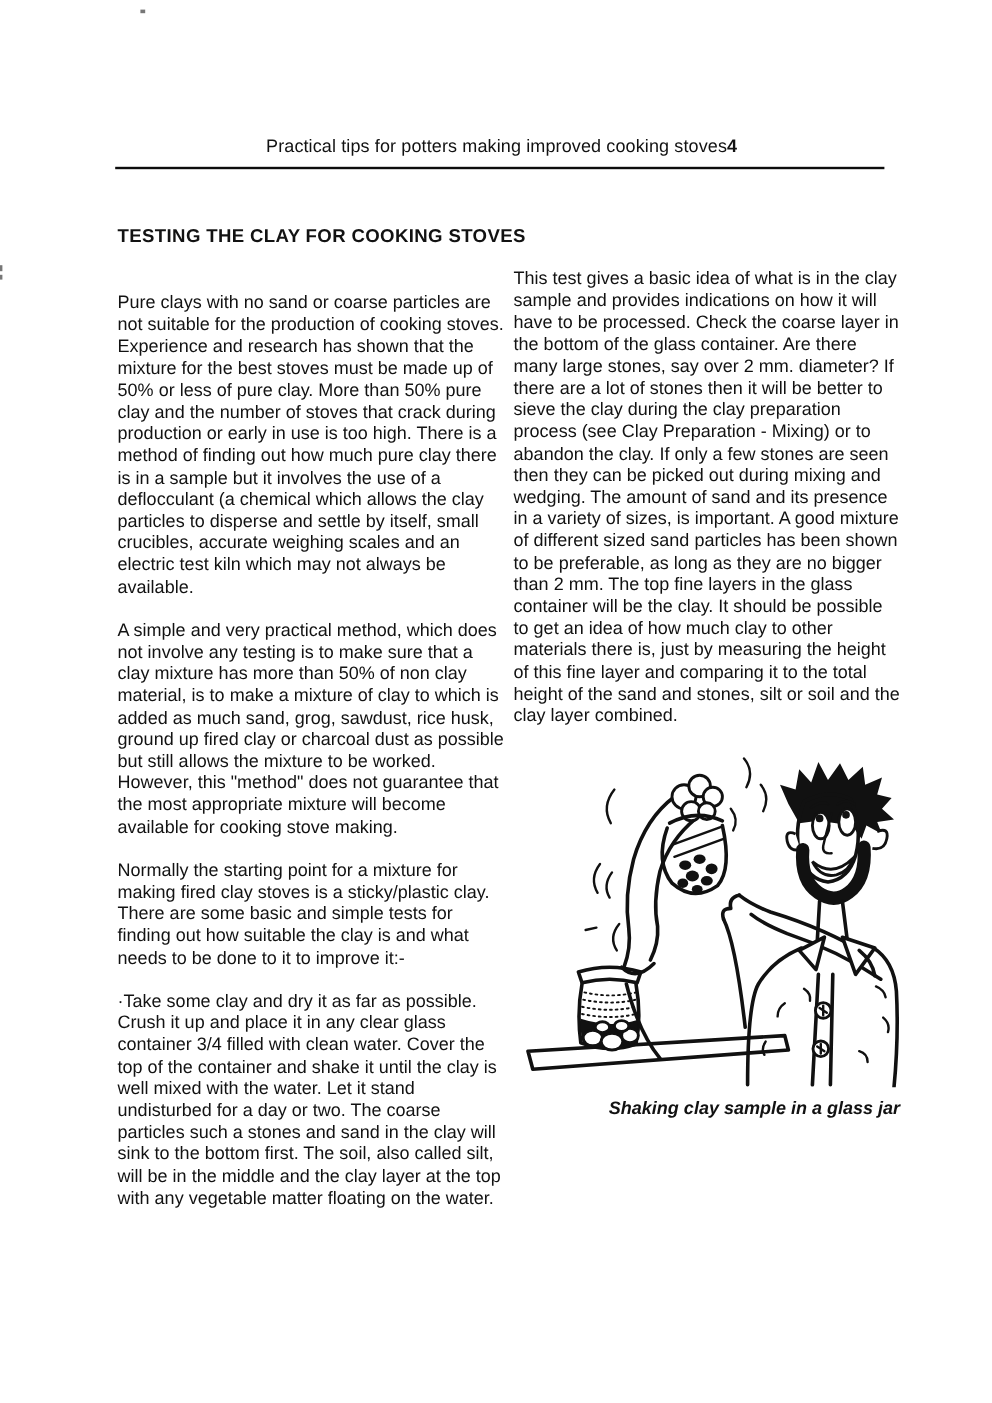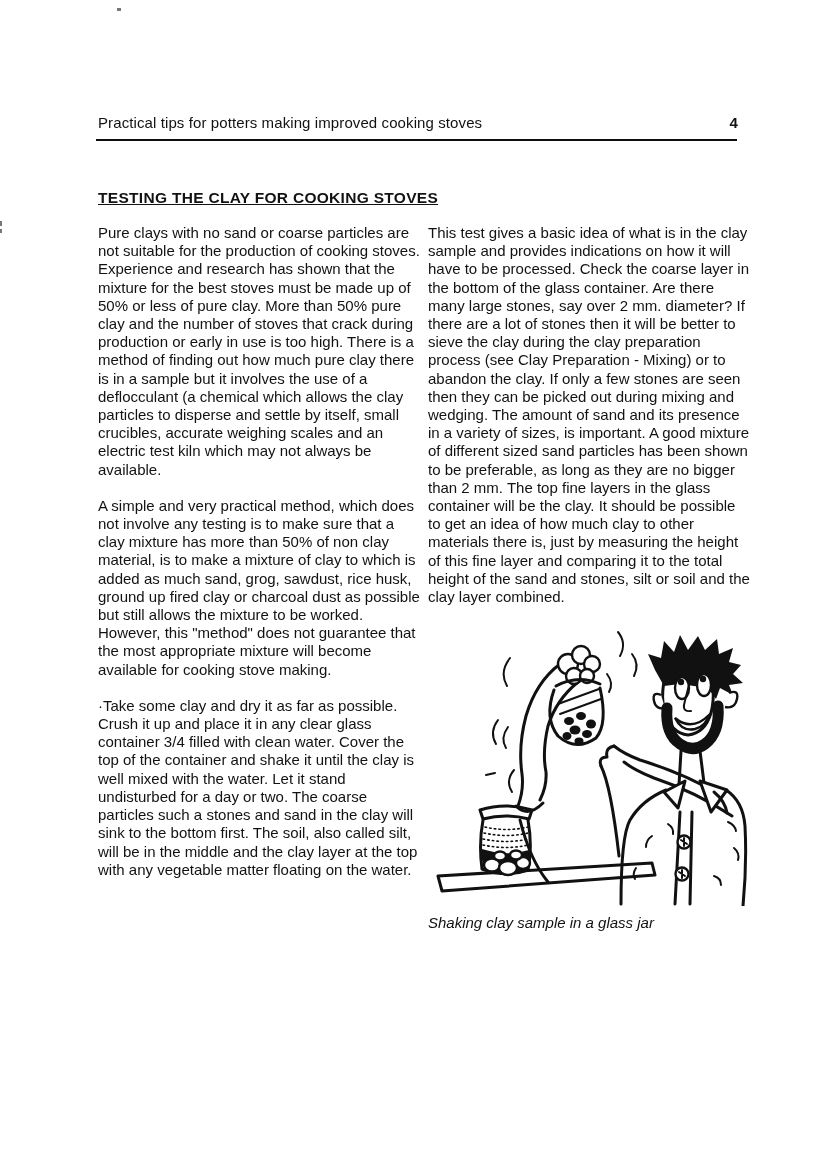--- a/index.html
+++ b/index.html
@@ -3,36 +3,36 @@
 <meta charset="utf-8">
 <style>
   html,body{margin:0;padding:0;background:#e8e8e8;}
   .page{
     position:relative;width:827px;height:1169px;background:#ffffff;
     font-family:"Liberation Sans",sans-serif;color:#121212;overflow:hidden;
     margin:0 auto;
   }
   .running-header{
     position:absolute;left:98px;top:114px;width:640px;
-    display:flex;justify-content:space-between;align-items:baseline;
+    display:flex;justify-content:center;align-items:baseline;
     font-size:15px;letter-spacing:0.1px;
   }
   .running-header .pageno{font-weight:700;}
   .header-rule{
     position:absolute;left:96px;top:139px;width:641px;height:2px;background:#0d0d0d;
   }
   .section-title{
     position:absolute;left:98px;top:189px;width:600px;
-    font-size:15.5px;font-weight:700;letter-spacing:0.3px;text-decoration:underline;
+    font-size:15.5px;font-weight:700;letter-spacing:0.3px;
   }
   .col{position:absolute;top:224px;font-size:15px;line-height:18.2px;}
-  .col-left{left:98px;width:326px;}
+  .col-left{left:98px;width:326px;margin-top:20px;}
   .col-right{left:428px;width:322px;}
   .col p{margin:0 0 18px 0;}
-  figure{margin:2px 0 0 0;padding:0;text-align:left;}
+  figure{margin:2px 0 0 0;padding:0;text-align:right;font-weight:bold;}
   figcaption{
     font-style:italic;font-size:15px;margin-top:4px;margin-bottom:0;
   }
   .closing{margin-top:46px !important;}
   .artifact{position:absolute;background:#777;}
   .artifact.a1{left:117px;top:8px;width:4px;height:3px;}
   .artifact.a2{left:0px;top:221px;width:2px;height:5px;}
   .artifact.a3{left:0px;top:229px;width:2px;height:4px;}
   svg .ln{fill:none;stroke:#111;stroke-width:3;stroke-linecap:round;stroke-linejoin:round;}
   svg .thin{stroke-width:2;}
@@ -52,20 +52,21 @@
     <span>Practical tips for potters making improved cooking stoves</span>
     <span class="pageno">4</span>
   </div>
   <div class="header-rule"></div>
 
   <div class="section-title">TESTING THE CLAY FOR COOKING STOVES</div>
 
   <div class="col col-left">
     <p>Pure clays with no sand or coarse particles are not suitable for the production of cooking stoves. Experience and research has shown that the mixture for the best stoves must be made up of 50% or less of pure clay. More than 50% pure clay and the number of stoves that crack during production or early in use is too high. There is a method of finding out how much pure clay there is in a sample but it involves the use of a deflocculant (a chemical which allows the clay particles to disperse and settle by itself, small crucibles, accurate weighing scales and an electric test kiln which may not always be available.</p>
     <p>A simple and very practical method, which does not involve any testing is to make sure that a clay mixture has more than 50% of non clay material, is to make a mixture of clay to which is added as much sand, grog, sawdust, rice husk, ground up fired clay or charcoal dust as possible but still allows the mixture to be worked. However, this "method" does not guarantee that the most appropriate mixture will become available for cooking stove making.</p>
+    <p>Normally the starting point for a mixture for making fired clay stoves is a sticky/plastic clay. There are some basic and simple tests for finding out how suitable the clay is and what needs to be done to it to improve it:-</p>
     <p>·Take some clay and dry it as far as possible. Crush it up and place it in any clear glass container 3/4 filled with clean water. Cover the top of the container and shake it until the clay is well mixed with the water. Let it stand undisturbed for a day or two. The coarse particles such a stones and sand in the clay will sink to the bottom first. The soil, also called silt, will be in the middle and the clay layer at the top with any vegetable matter floating on the water.</p>
   </div>
 
   <div class="col col-right">
     <p>This test gives a basic idea of what is in the clay sample and provides indications on how it will have to be processed. Check the coarse layer in the bottom of the glass container. Are there many large stones, say over 2 mm. diameter? If there are a lot of stones then it will be better to sieve the clay during the clay preparation process (see Clay Preparation - Mixing) or to abandon the clay. If only a few stones are seen then they can be picked out during mixing and wedging. The amount of sand and its presence in a variety of sizes, is important. A good mixture of different sized sand particles has been shown to be preferable, as long as they are no bigger than 2 mm. The top fine layers in the glass container will be the clay. It should be possible to get an idea of how much clay to other materials there is, just by measuring the height of this fine layer and comparing it to the total height of the sand and stones, silt or soil and the clay layer combined.</p>
 
     <figure>
       <svg viewBox="0 0 320 282" width="320" height="282" aria-hidden="true">
 
         <g class="ln thin">

